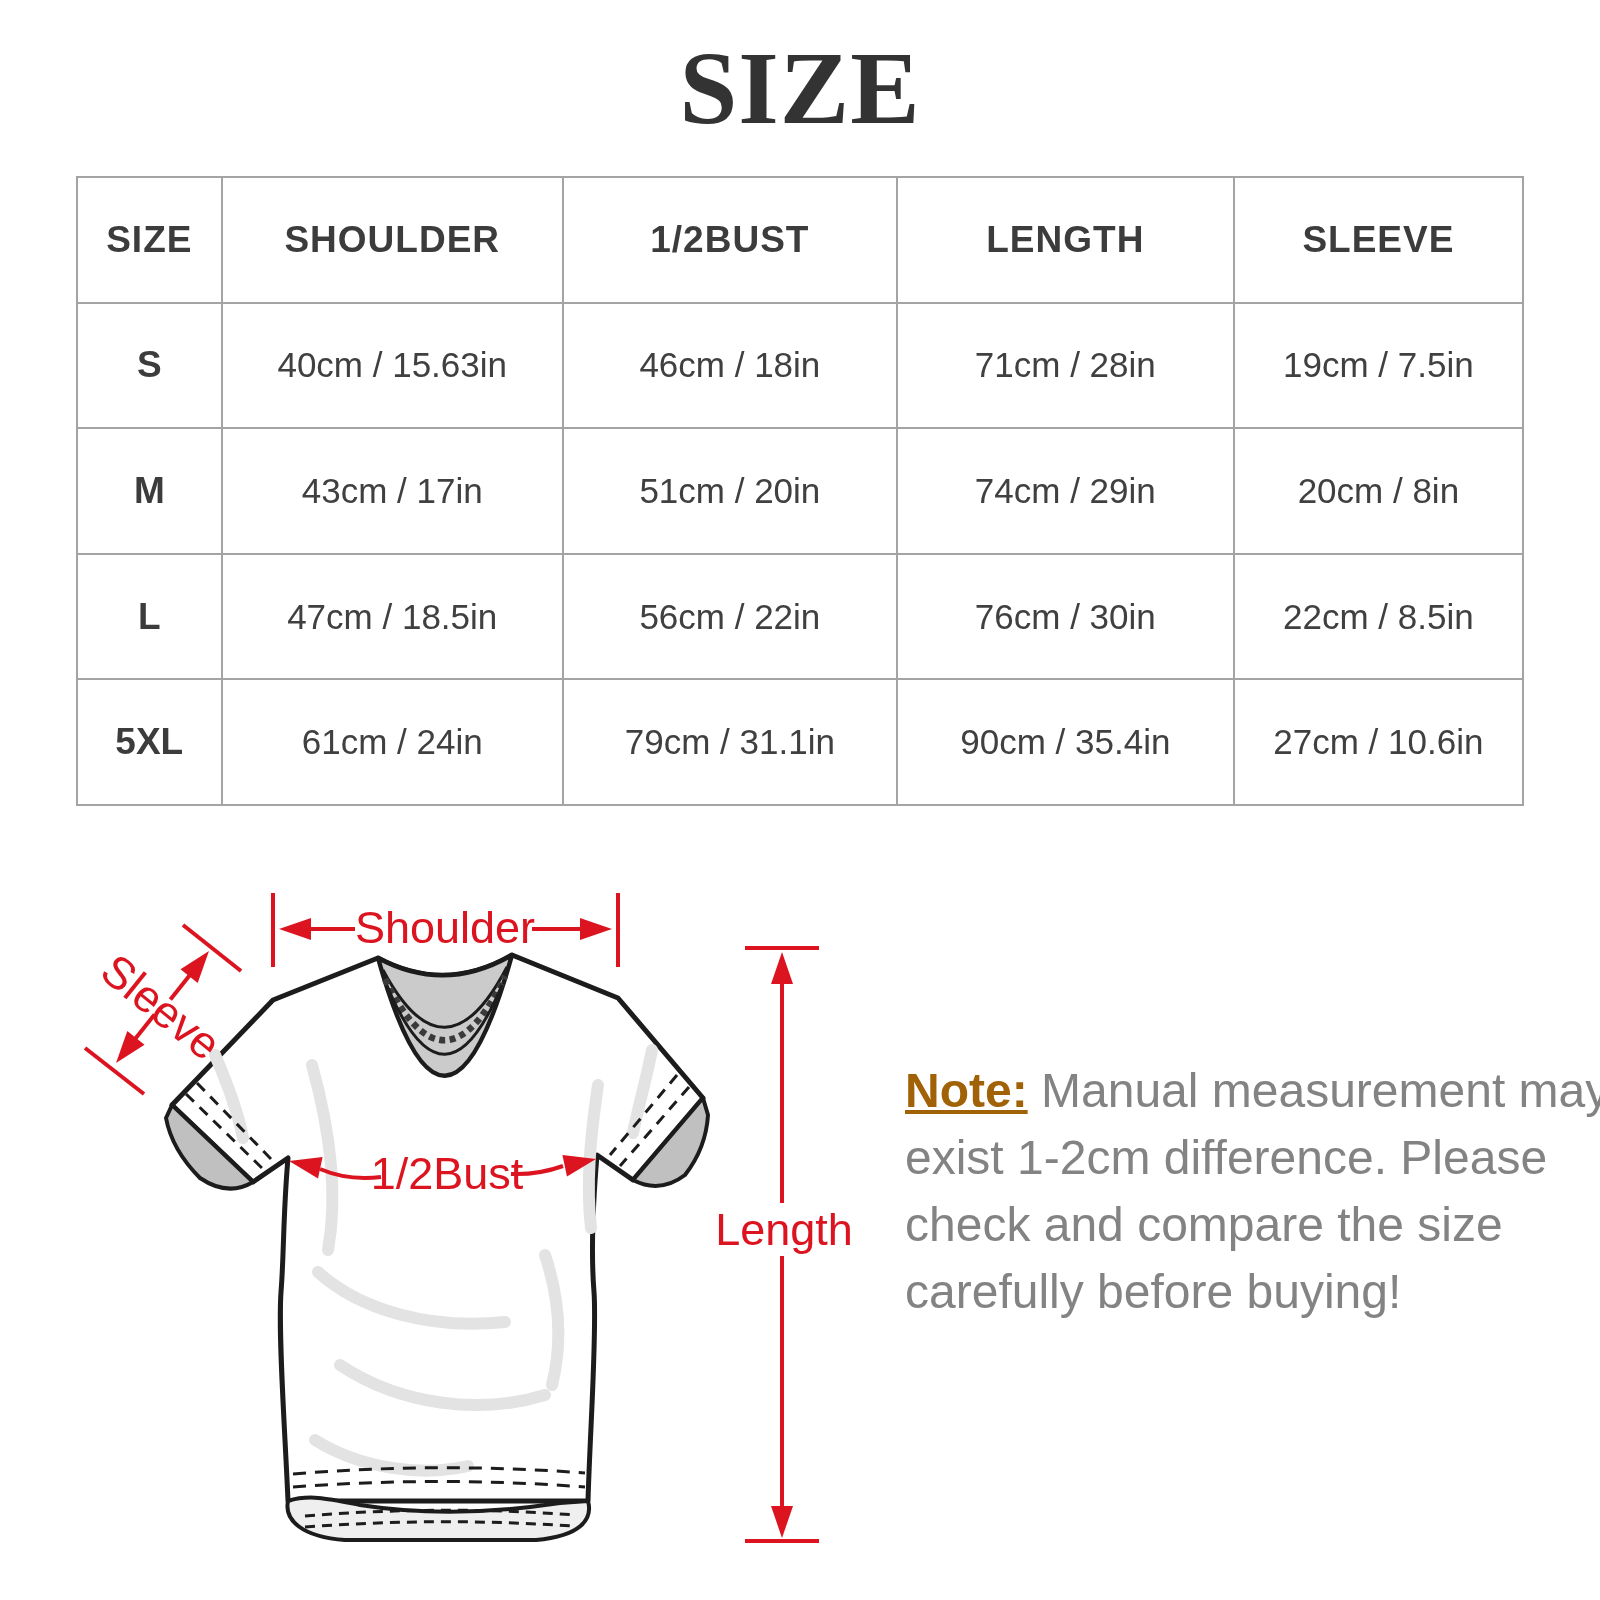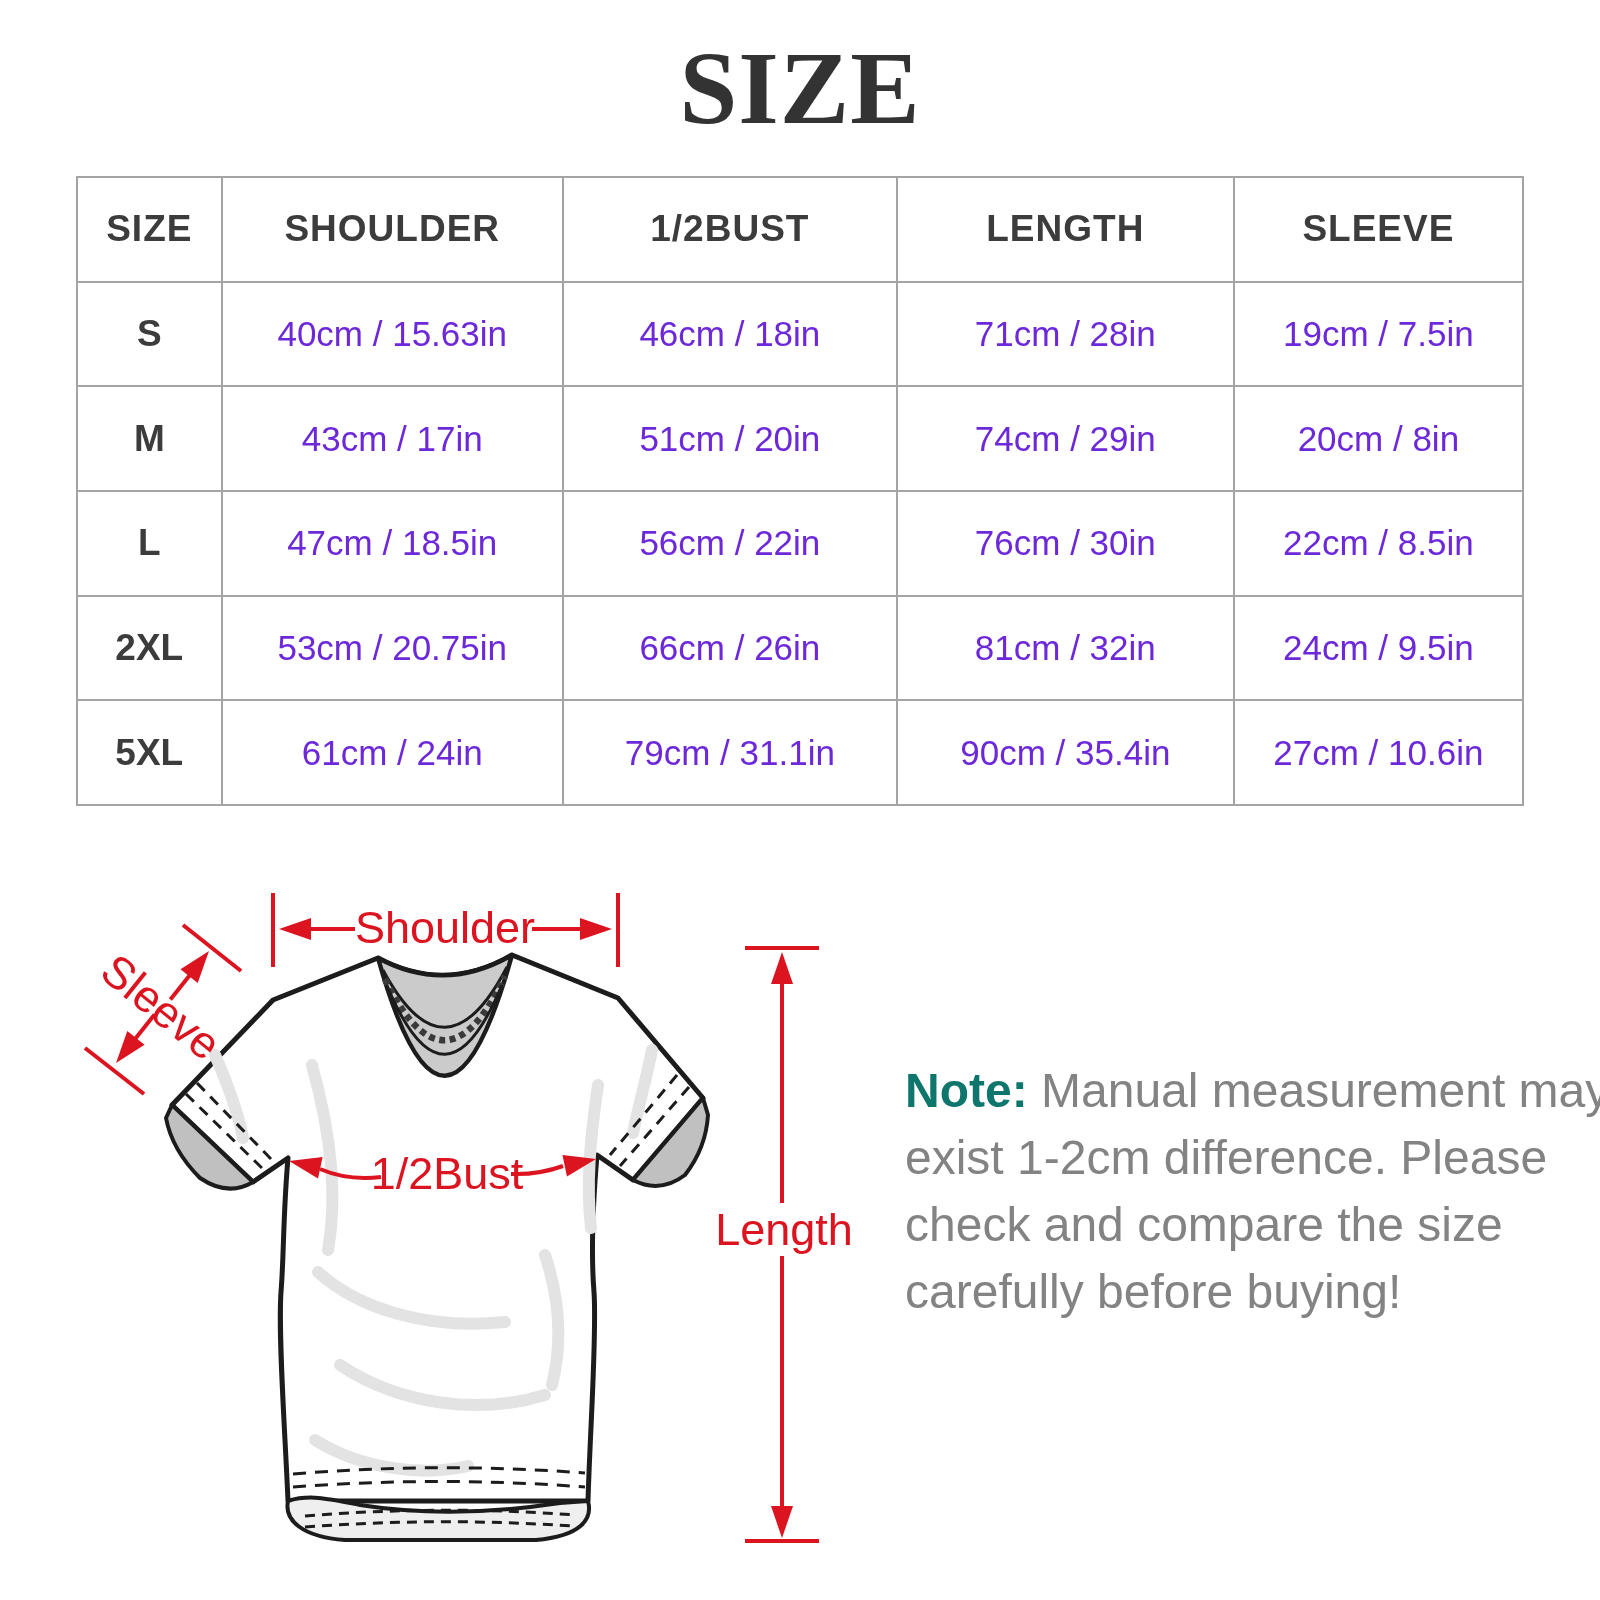--- a/index.html
+++ b/index.html
@@ -9,30 +9,30 @@
   .title{position:absolute;top:36px;left:0;width:1600px;text-align:center;
          font-family:"Liberation Serif", serif;font-weight:bold;font-size:104px;
          color:#333333;letter-spacing:1px;line-height:1;}
   
   .size-table{position:absolute;left:76px;top:176px;width:1448px;height:630px;
               border-collapse:collapse;table-layout:fixed;}
   .size-table td,.size-table th{border:2px solid #a4a4a4;text-align:center;vertical-align:middle;
               padding:0;height:68px;}
   .size-table th{font-size:37px;font-weight:bold;color:#3c3c3c;letter-spacing:1px;}
   .size-table td.rowlabel{font-size:37px;font-weight:bold;color:#3c3c3c;}
-  .size-table td.val{font-size:35px;font-weight:normal;color:#6d28d9;}
+  .size-table td.val{font-size:35px;font-weight:normal;color:#404040;}
   
   .diagram-svg{position:absolute;left:0;top:0;width:1600px;height:1600px;}
   .red-label{position:absolute;color:#dc1420;font-size:45px;line-height:1;white-space:nowrap;
              transform:translate(-50%,-50%);}
   .red-label.rot{transform:translate(-50%,-50%) rotate(39deg);}
   
   .note{position:absolute;left:905px;top:1057px;font-size:48px;line-height:67px;
         color:#838383;white-space:nowrap;}
-  .note .note-label{font-weight:bold;color:#0f766e;}
+  .note .note-label{font-weight:bold;color:#a16207;text-decoration:underline;}
 </style>
 </head>
 <body>
 
 <div class="page">
 
   <div class="title">SIZE</div>
 
   <table class="size-table">
     <colgroup>
@@ -65,27 +65,20 @@
       <td class="val">20cm / 8in</td>
     </tr>
     <tr>
       <td class="rowlabel">L</td>
       <td class="val">47cm / 18.5in</td>
       <td class="val">56cm / 22in</td>
       <td class="val">76cm / 30in</td>
       <td class="val">22cm / 8.5in</td>
     </tr>
     <tr>
-      <td class="rowlabel">2XL</td>
-      <td class="val">53cm / 20.75in</td>
-      <td class="val">66cm / 26in</td>
-      <td class="val">81cm / 32in</td>
-      <td class="val">24cm / 9.5in</td>
-    </tr>
-    <tr>
       <td class="rowlabel">5XL</td>
       <td class="val">61cm / 24in</td>
       <td class="val">79cm / 31.1in</td>
       <td class="val">90cm / 35.4in</td>
       <td class="val">27cm / 10.6in</td>
     </tr>
   </tbody>
     </table>
 
   <svg class="diagram-svg" viewBox="0 0 1600 1600">

